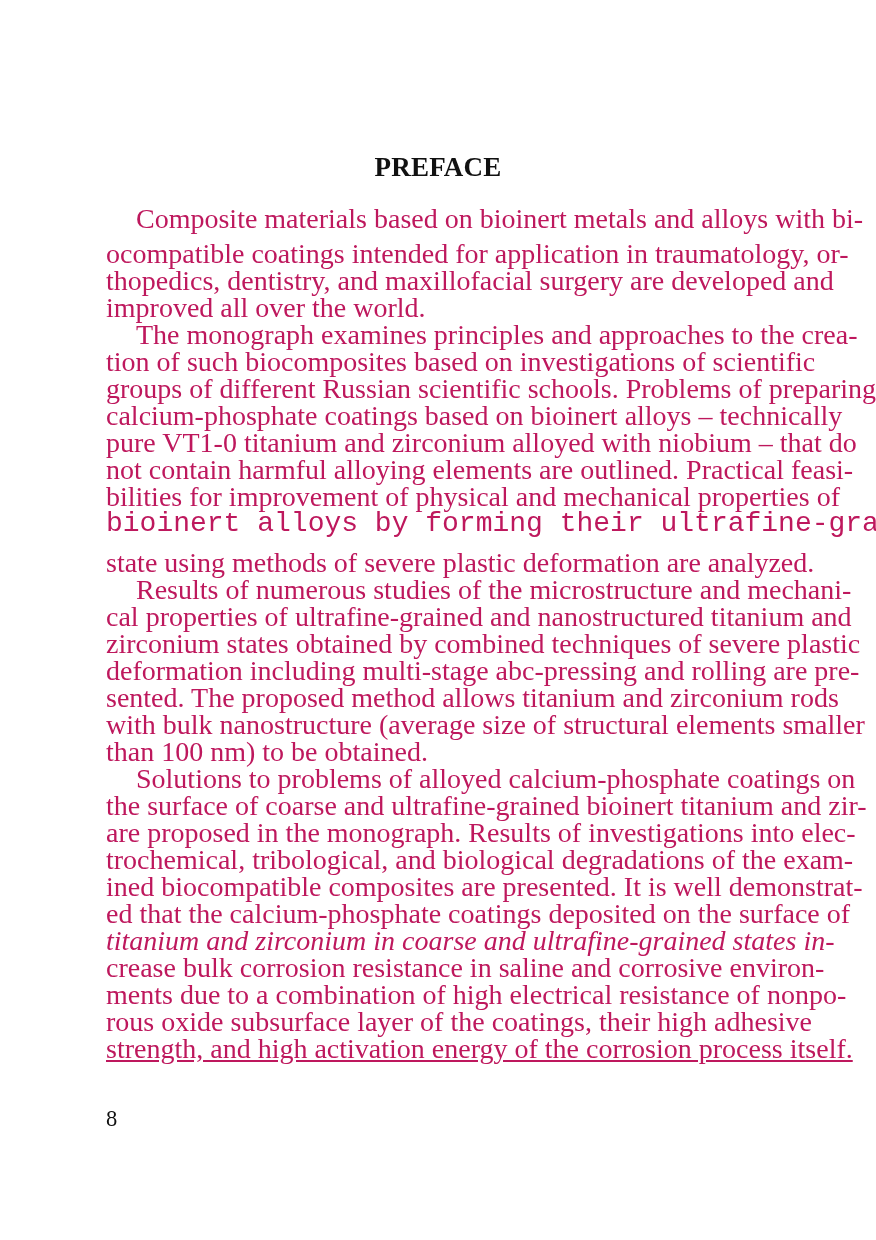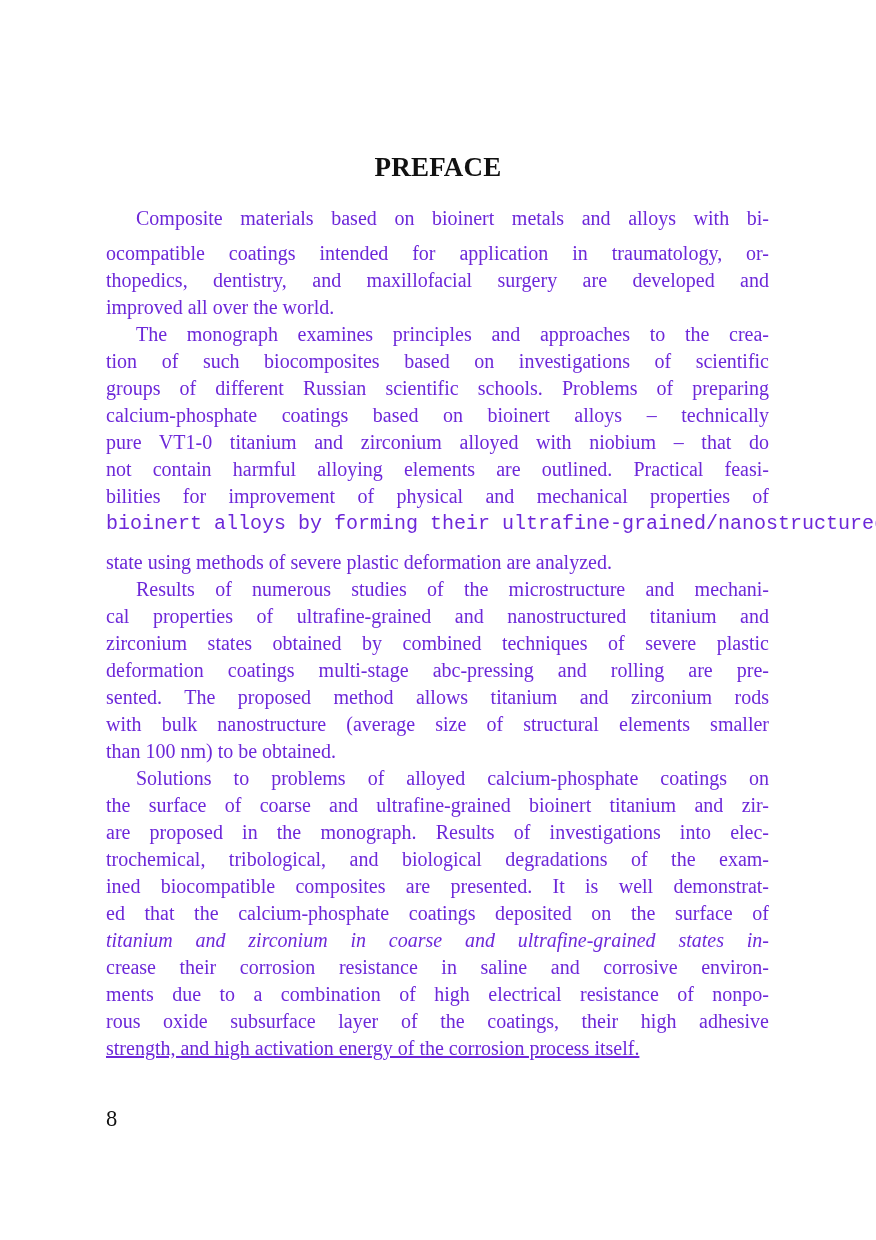--- a/index.html
+++ b/index.html
@@ -8,21 +8,21 @@
     .title {
       position: absolute; left: 0; width: 876px; top: 152px;
       text-align: center;
       font-family: "Liberation Serif", serif;
       font-weight: bold; font-size: 27px; letter-spacing: 0.2px;
       color: #111111;
     }
     .body-text {
       position: absolute; left: 106px; top: 205px; width: 663px;
       font-family: "Liberation Serif", serif;
-      font-size: 20px; color: #6d28d9;
+      font-size: 28px; color: #be185d;
     }
     .line {
       display: block; height: 27px; line-height: 27px;
       white-space: nowrap; text-align: justify; text-align-last: justify;
       transform-origin: left center;
     }
     .line.indent { padding-left: 30px; }
     .line.last { text-align-last: left; }
     .page-number {
       position: absolute; left: 106px; top: 1106px;
@@ -49,33 +49,33 @@
         <span class="line" style="width: 663px; box-sizing: border-box;">pure VT1-0 titanium and zirconium alloyed with niobium – that do</span>
         <span class="line" style="width: 663px; box-sizing: border-box;">not contain harmful alloying elements are outlined. Practical feasi-</span>
         <span class="line" style="width: 663px; box-sizing: border-box;">bilities for improvement of physical and mechanical properties of</span>
         <span class="line" style="width: 663px; box-sizing: border-box; font-family: Liberation Mono, monospace;">bioinert alloys by forming their ultrafine-grained/nanostructured</span>
         <span class="line last" style="width: 663px; box-sizing: border-box; margin-top: 12px;">state using methods of severe plastic deformation are analyzed.</span>
       </div>
       <div>
         <span class="line indent" style="width: 663px; box-sizing: border-box;">Results of numerous studies of the microstructure and mechani-</span>
         <span class="line" style="width: 663px; box-sizing: border-box;">cal properties of ultrafine-grained and nanostructured titanium and</span>
         <span class="line" style="width: 663px; box-sizing: border-box;">zirconium states obtained by combined techniques of severe plastic</span>
-        <span class="line" style="width: 663px; box-sizing: border-box;">deformation coatings multi-stage abc-pressing and rolling are pre-</span>
+        <span class="line" style="width: 663px; box-sizing: border-box;">deformation including multi-stage abc-pressing and rolling are pre-</span>
         <span class="line" style="width: 663px; box-sizing: border-box;">sented. The proposed method allows titanium and zirconium rods</span>
         <span class="line" style="width: 663px; box-sizing: border-box;">with bulk nanostructure (average size of structural elements smaller</span>
         <span class="line last" style="width: 663px; box-sizing: border-box;">than 100 nm) to be obtained.</span>
       </div>
       <div>
         <span class="line indent" style="width: 663px; box-sizing: border-box;">Solutions to problems of alloyed calcium-phosphate coatings on</span>
         <span class="line" style="width: 663px; box-sizing: border-box;">the surface of coarse and ultrafine-grained bioinert titanium and zir-</span>
         <span class="line" style="width: 663px; box-sizing: border-box;">are proposed in the monograph. Results of investigations into elec-</span>
         <span class="line" style="width: 663px; box-sizing: border-box;">trochemical, tribological, and biological degradations of the exam-</span>
         <span class="line" style="width: 663px; box-sizing: border-box;">ined biocompatible composites are presented. It is well demonstrat-</span>
         <span class="line" style="width: 663px; box-sizing: border-box;">ed that the calcium-phosphate coatings deposited on the surface of</span>
         <span class="line" style="width: 663px; box-sizing: border-box; font-style: italic;">titanium and zirconium in coarse and ultrafine-grained states in-</span>
-        <span class="line" style="width: 663px; box-sizing: border-box;">crease their corrosion resistance in saline and corrosive environ-</span>
+        <span class="line" style="width: 663px; box-sizing: border-box;">crease bulk corrosion resistance in saline and corrosive environ-</span>
         <span class="line" style="width: 663px; box-sizing: border-box;">ments due to a combination of high electrical resistance of nonpo-</span>
         <span class="line" style="width: 663px; box-sizing: border-box;">rous oxide subsurface layer of the coatings, their high adhesive</span>
         <span class="line last" style="width: 663px; box-sizing: border-box; text-decoration: underline;">strength, and high activation energy of the corrosion process itself.</span>
       </div>
     </div>
   <div class="page-number">8</div>
 </div>
 
 </body></html>

